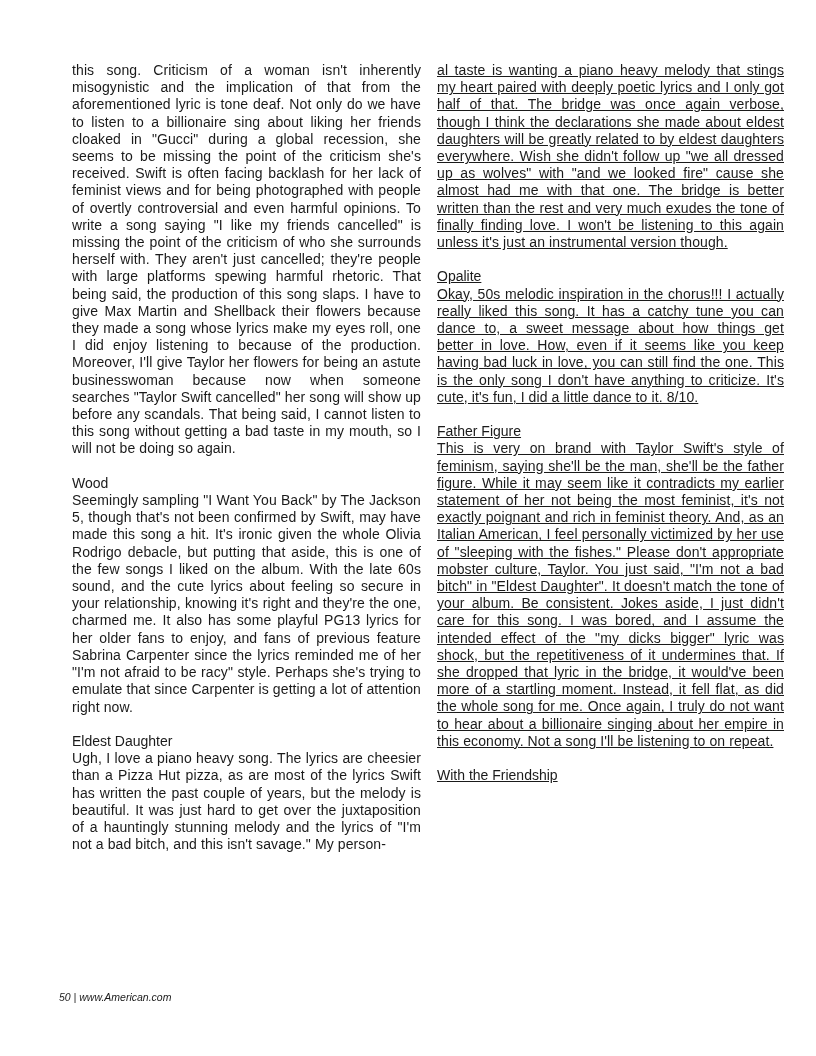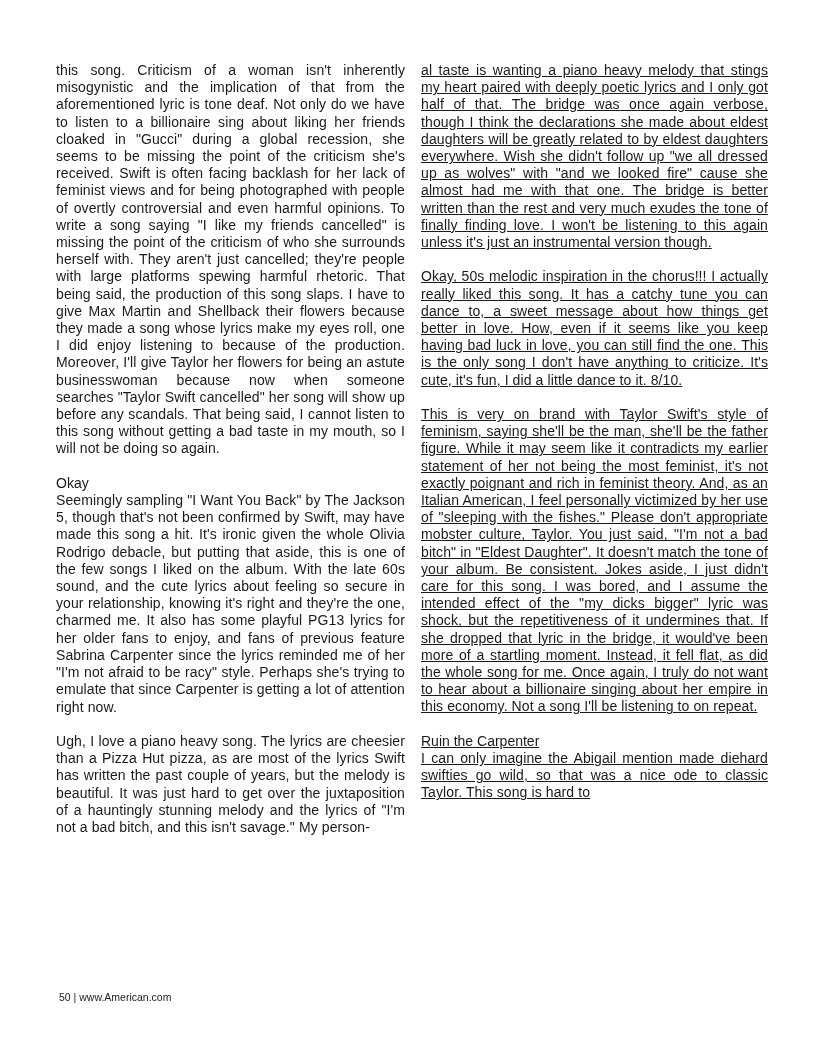--- a/index.html
+++ b/index.html
@@ -15,21 +15,21 @@
     color: #1a1a1a;
     overflow: hidden;
   }
   .page {
     position: absolute;
     inset: 0;
     background: #ffffff;
   }
   .columns {
     position: absolute;
-    left: 56px;
+    left: 72px;
     top: 62px;
     width: 712px;
     height: 924px;
     display: flex;
     gap: 16px;
     overflow: hidden;
   }
   .col {
     width: 349px;
     flex: 0 0 auto;
@@ -57,55 +57,57 @@
   }
   .footer {
     position: absolute;
     left: 59px;
     top: 991px;
     font-size: 10.5px;
     line-height: 13px;
     color: #1a1a1a;
     white-space: nowrap;
   }
-  .footer span { display: inline; }
+  .footer span { display: inline; font-style: italic; }
 </style>
 </head>
 <body>
 
 <div class="page">
 
   <div class="columns">
 
     <div class="col col-left">
       <div class="section">
         <p class="body-text">this song. Criticism of a woman isn't inherently misogynistic and the implication of that from the aforementioned lyric is tone deaf. Not only do we have to listen to a billionaire sing about liking her friends cloaked in "Gucci" during a global recession, she seems to be missing the point of the criticism she's received. Swift is often facing backlash for her lack of feminist views and for being photographed with people of overtly controversial and even harmful opinions. To write a song saying "I like my friends cancelled" is missing the point of the criticism of who she surrounds herself with. They aren't just cancelled; they're people with large platforms spewing harmful rhetoric. That being said, the production of this song slaps. I have to give Max Martin and Shellback their flowers because they made a song whose lyrics make my eyes roll, one I did enjoy listening to because of the production. Moreover, I'll give Taylor her flowers for being an astute businesswoman because now when someone searches "Taylor Swift cancelled" her song will show up before any scandals. That being said, I cannot listen to this song without getting a bad taste in my mouth, so I will not be doing so again.</p>
       </div>
       <div class="section">
-        <h2 class="song-heading">Okay</h2>
+        <h2 class="song-heading">Wood</h2>
         <p class="body-text">Seemingly sampling "I Want You Back" by The Jackson 5, though that's not been confirmed by Swift, may have made this song a hit. It's ironic given the whole Olivia Rodrigo debacle, but putting that aside, this is one of the few songs I liked on the album. With the late 60s sound, and the cute lyrics about feeling so secure in your relationship, knowing it's right and they're the one, charmed me. It also has some playful PG13 lyrics for her older fans to enjoy, and fans of previous feature Sabrina Carpenter since the lyrics reminded me of her "I'm not afraid to be racy" style. Perhaps she's trying to emulate that since Carpenter is getting a lot of attention right now.</p>
       </div>
       <div class="section">
+        <h2 class="song-heading">Eldest Daughter</h2>
         <p class="body-text">Ugh, I love a piano heavy song. The lyrics are cheesier than a Pizza Hut pizza, as are most of the lyrics Swift has written the past couple of years, but the melody is beautiful. It was just hard to get over the juxtaposition of a hauntingly stunning melody and the lyrics of "I'm not a bad bitch, and this isn't savage." My person-</p>
       </div>
     </div>
 
     <div class="col col-right">
       <div class="section">
         <p class="body-text">al taste is wanting a piano heavy melody that stings my heart paired with deeply poetic lyrics and I only got half of that. The bridge was once again verbose, though I think the declarations she made about eldest daughters will be greatly related to by eldest daughters everywhere. Wish she didn't follow up "we all dressed up as wolves" with "and we looked fire" cause she almost had me with that one. The bridge is better written than the rest and very much exudes the tone of finally finding love. I won't be listening to this again unless it's just an instrumental version though.</p>
       </div>
       <div class="section">
+        <h2 class="song-heading">Opalite</h2>
         <p class="body-text">Okay, 50s melodic inspiration in the chorus!!! I actually really liked this song. It has a catchy tune you can dance to, a sweet message about how things get better in love. How, even if it seems like you keep having bad luck in love, you can still find the one. This is the only song I don't have anything to criticize. It's cute, it's fun, I did a little dance to it. 8/10.</p>
       </div>
       <div class="section">
+        <h2 class="song-heading">Father Figure</h2>
         <p class="body-text">This is very on brand with Taylor Swift's style of feminism, saying she'll be the man, she'll be the father figure. While it may seem like it contradicts my earlier statement of her not being the most feminist, it's not exactly poignant and rich in feminist theory. And, as an Italian American, I feel personally victimized by her use of "sleeping with the fishes." Please don't appropriate mobster culture, Taylor. You just said, "I'm not a bad bitch" in "Eldest Daughter". It doesn't match the tone of your album. Be consistent. Jokes aside, I just didn't care for this song. I was bored, and I assume the intended effect of the "my dicks bigger" lyric was shock, but the repetitiveness of it undermines that. If she dropped that lyric in the bridge, it would've been more of a startling moment. Instead, it fell flat, as did the whole song for me. Once again, I truly do not want to hear about a billionaire singing about her empire in this economy. Not a song I'll be listening to on repeat.</p>
       </div>
       <div class="section">
-        <h2 class="song-heading">Ruin the Carpenter</h2>
-        <p class="body-text">I can only imagine the Abigail mention made diehard swifties go wild, so that was a nice ode to classic Taylor. This song is hard to</p>
+        <h2 class="song-heading">With the Friendship</h2>
       </div>
     </div>
 
   </div>
 
   <div class="footer">
     <span>50</span>
     <span> </span><span>|</span><span> </span>
     <span>www.American.com</span>
   </div>

